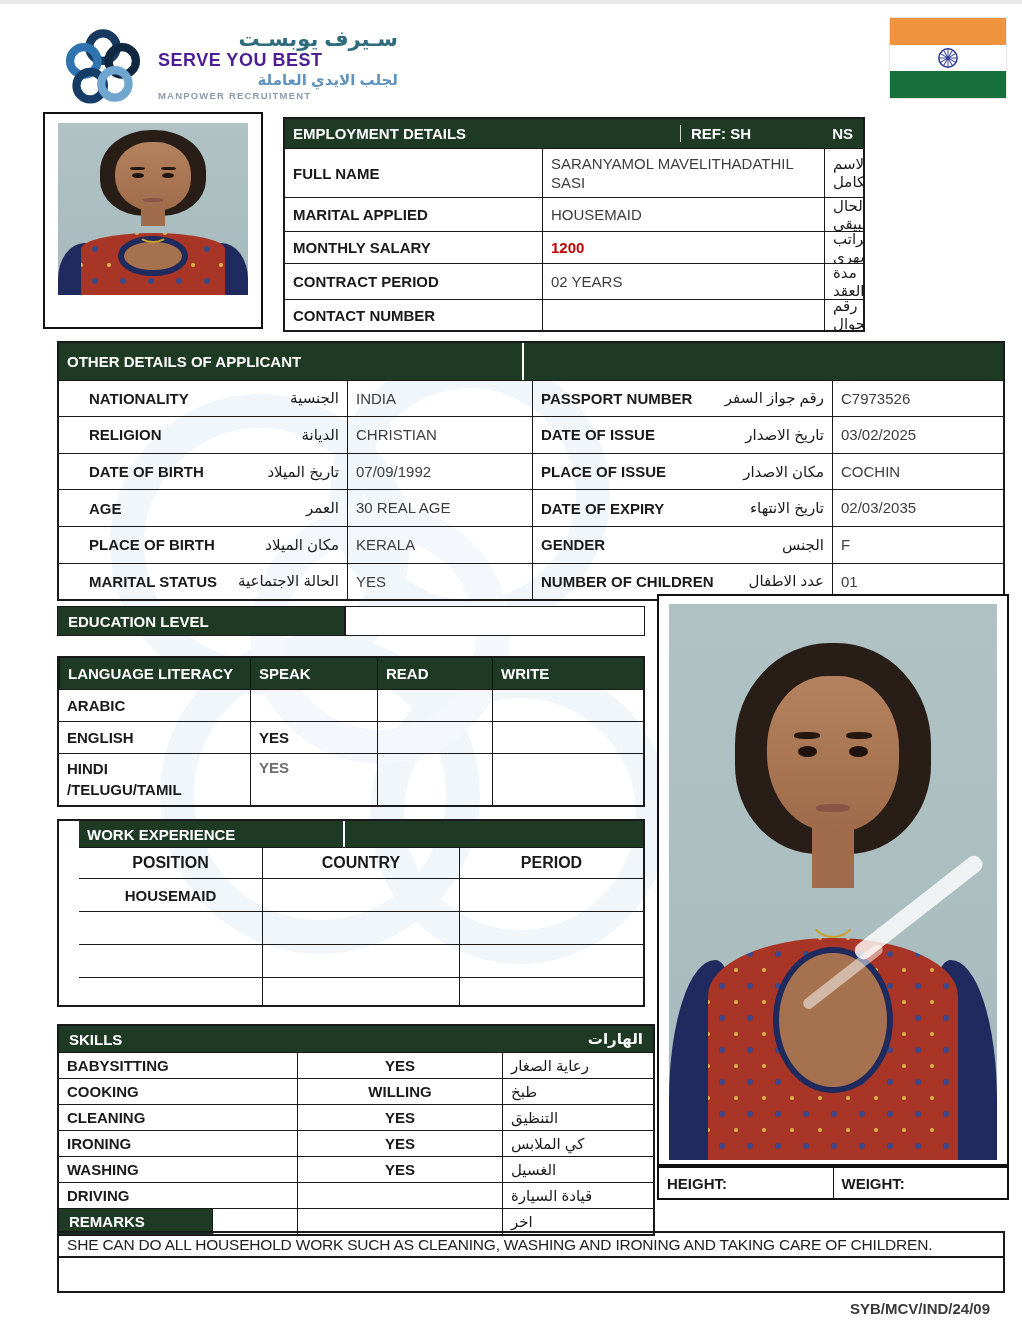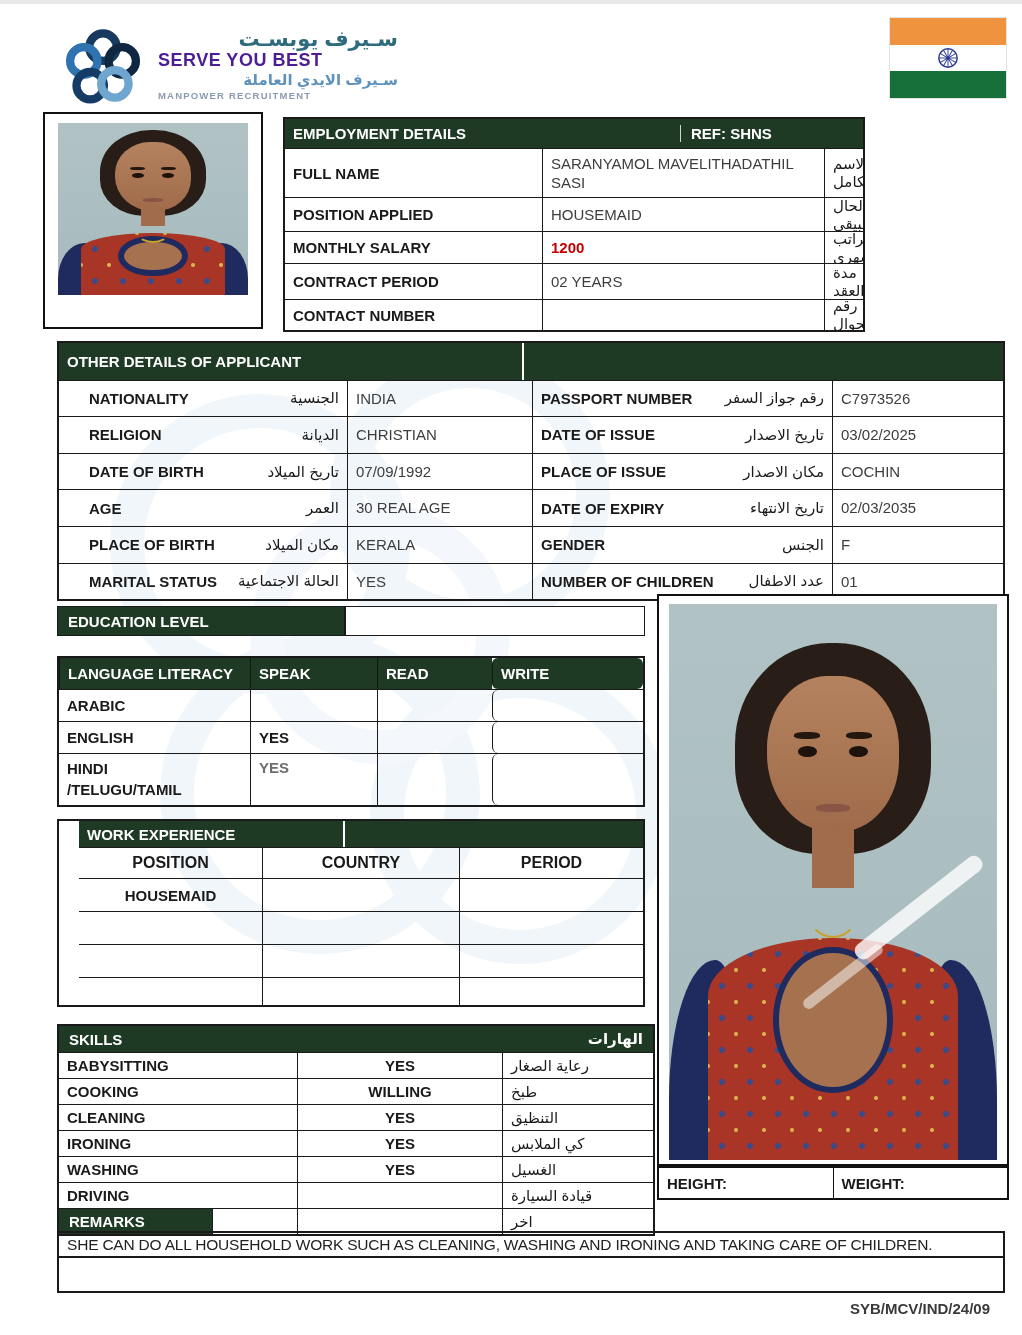--- a/index.html
+++ b/index.html
@@ -47,21 +47,21 @@
   .ar{font-size:15px;font-weight:normal;color:var(--ink);justify-content:flex-end;text-align:left;}
   .sec-head{background:var(--green);color:#fff;font-weight:bold;font-size:15px;display:flex;align-items:center;}
   .red{color:var(--red);font-weight:bold;}
   .muted{color:#6e6e6e;}
   .center{justify-content:center;text-align:center;}
 
   
   .emp{left:283px;top:113px;width:582px;}
   .emp-head{height:29px;}
   .emp-head .eh-left{flex:1;padding:0 8px;display:flex;align-items:center;}
-  .emp-head .eh-ref{width:183px;border-left:1px solid #cfd6cf;display:flex;align-items:center;padding:0 10px;}
+  .emp-head .eh-ref{width:183px;border-left:1px solid #cfd6cf;display:flex;align-items:center;justify-content:space-between;padding:0 10px;}
   .w-emp-l{width:257px;}
   .w-emp-v{width:282px;}
   .w-emp-a{flex:1;}
 
   
   .od{left:57px;top:337px;width:948px;}
   .od-head{height:28px;padding:0 8px;}
   .od-head .odh-l{flex:1;display:flex;align-items:center;}
   .od-head .odh-r{width:473px;border-left:2px solid #ffffff;height:100%;}
   .od-ll{width:288px;justify-content:space-between;padding-left:30px;}
@@ -74,21 +74,21 @@
   .edu-green{position:absolute;left:57px;top:602px;width:288px;height:30px;padding:0 10px;border:1px solid var(--ink);text-align:center;}
   .edu-blank{position:absolute;left:345px;top:602px;width:300px;height:30px;border:1px solid var(--ink);background:#fff;}
 
   
   .lang{left:57px;top:652px;width:588px;}
   .lang-head{height:31px;border-top:none;}
   .lang-head .cell{background:var(--green);color:#fff;font-weight:bold;font-size:15px;border-left:1px solid #0c1a10;}
   .w-lg1{width:191px;}
   .w-lg2{width:127px;}
   .w-lg3{width:115px;}
-  .w-lg4{flex:1;border-radius:6px;}
+  .w-lg4{flex:1;}
   .pre{white-space:pre-line;line-height:1.35;}
 
   
   .work{left:57px;top:815px;width:588px;padding-left:20px;}
   .work-head{height:26px;}
   .work-head .wh-l{flex:1;padding:0 8px;display:flex;align-items:center;}
   .work-head .wh-r{width:300px;border-left:2px solid #ffffff;height:100%;}
   .w-wk1{width:183px;}
   .w-wk2{width:197px;}
   .w-wk3{flex:1;}
@@ -163,21 +163,21 @@
     <svg class="logo-knot" viewBox="0 0 100 94">
       <circle cx="50" cy="21" r="15" fill="none" stroke="#173a5e" stroke-width="9"></circle>
       <circle cx="29" cy="36" r="15" fill="none" stroke="#2f74b0" stroke-width="9"></circle>
       <circle cx="71" cy="36" r="15" fill="none" stroke="#0f2740" stroke-width="9"></circle>
       <circle cx="36" cy="63" r="15" fill="none" stroke="#143c66" stroke-width="9"></circle>
       <circle cx="63" cy="61" r="15" fill="none" stroke="#6fa6cf" stroke-width="9"></circle>
     </svg>
     <div class="logo-text">
       <div class="logo-ar-title" dir="rtl">سـيرف يوبسـت</div>
       <div class="logo-name">SERVE YOU BEST</div>
-      <div class="logo-ar-tag" dir="rtl">سـيرف الايدي العاملة</div>
+      <div class="logo-ar-tag" dir="rtl">لجلب الايدي العاملة</div>
       <div class="logo-tag">MANPOWER RECRUITMENT</div>
     </div>
 
     <div class="flag">
       <div class="saffron"></div>
       <div class="white">
         <svg width="22" height="22" viewBox="0 0 24 24">
           <circle cx="12" cy="12" r="10" fill="#ffffff" stroke="#283593" stroke-width="1.6"></circle>
           <g stroke="#283593" stroke-width="1">
             <line x1="12" y1="2.5" x2="12" y2="21.5"></line>
@@ -220,21 +220,21 @@
           <span>REF: SH</span>
           <span>NS</span>
         </div>
       </div>
       <div class="t-row" style="height:49px">
         <div class="cell lbl w-emp-l">FULL NAME</div>
         <div class="cell val w-emp-v">SARANYAMOL MAVELITHADATHIL SASI</div>
         <div class="cell ar w-emp-a" dir="rtl">الاسم الكامل</div>
       </div>
       <div class="t-row" style="height:34px">
-        <div class="cell lbl w-emp-l">POSITION APPLIED</div>
+        <div class="cell lbl w-emp-l">MARITAL APPLIED</div>
         <div class="cell val w-emp-v">HOUSEMAID</div>
         <div class="cell ar w-emp-a" dir="rtl">الحال التطبيقي</div>
       </div>
       <div class="t-row" style="height:32px">
         <div class="cell lbl w-emp-l">MONTHLY SALARY</div>
         <div class="cell val w-emp-v red">1200</div>
         <div class="cell ar w-emp-a" dir="rtl">الراتب الشهري</div>
       </div>
       <div class="t-row" style="height:36px">
         <div class="cell lbl w-emp-l">CONTRACT PERIOD</div>

